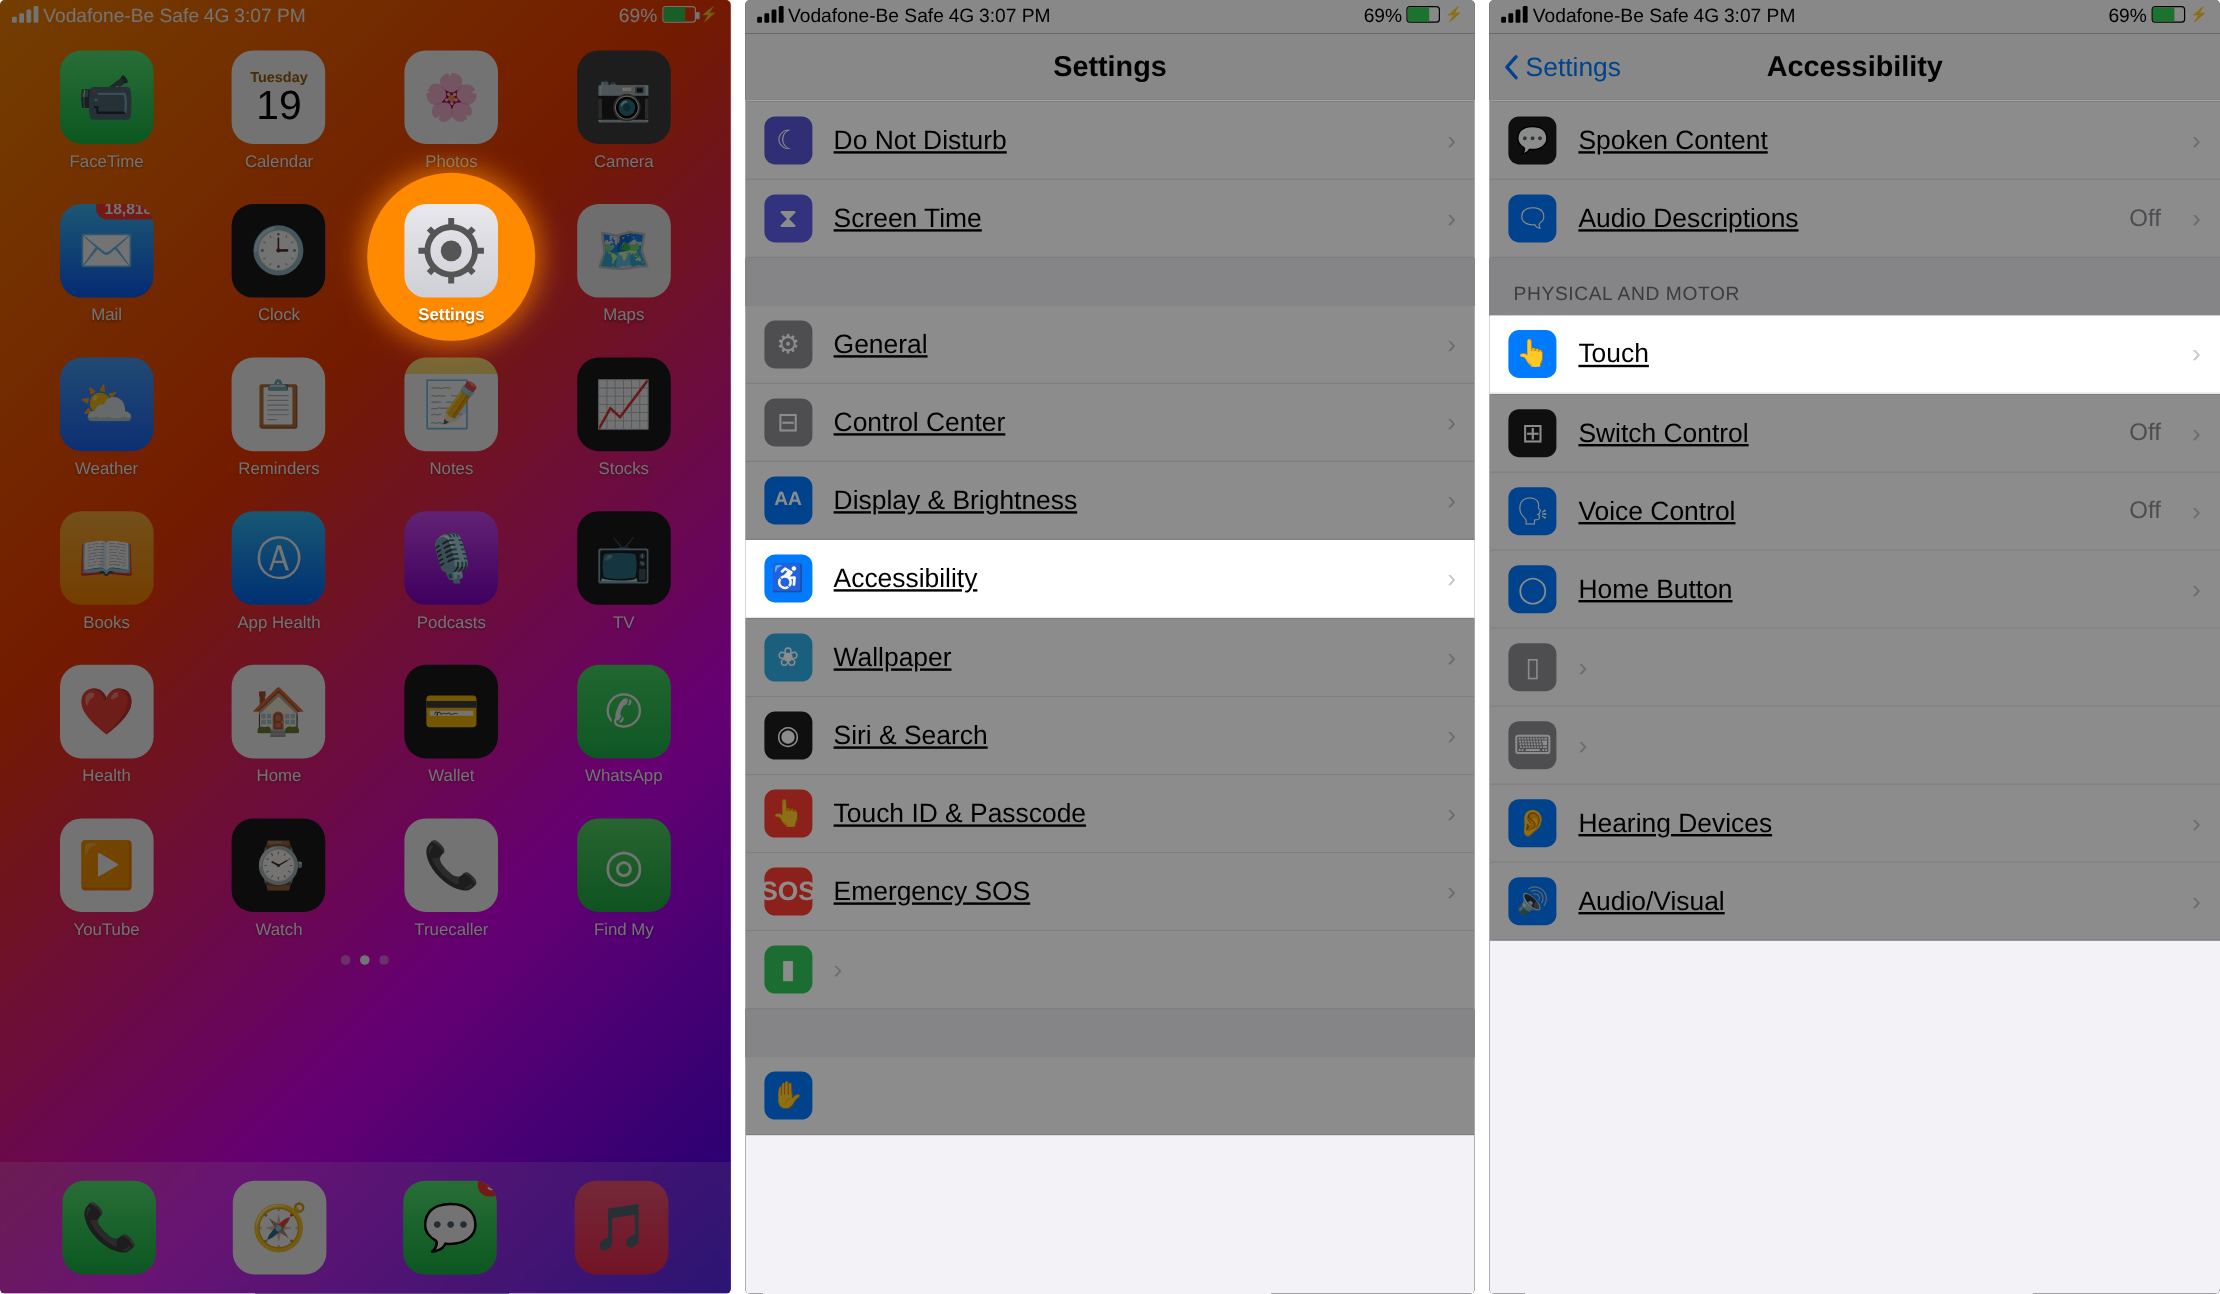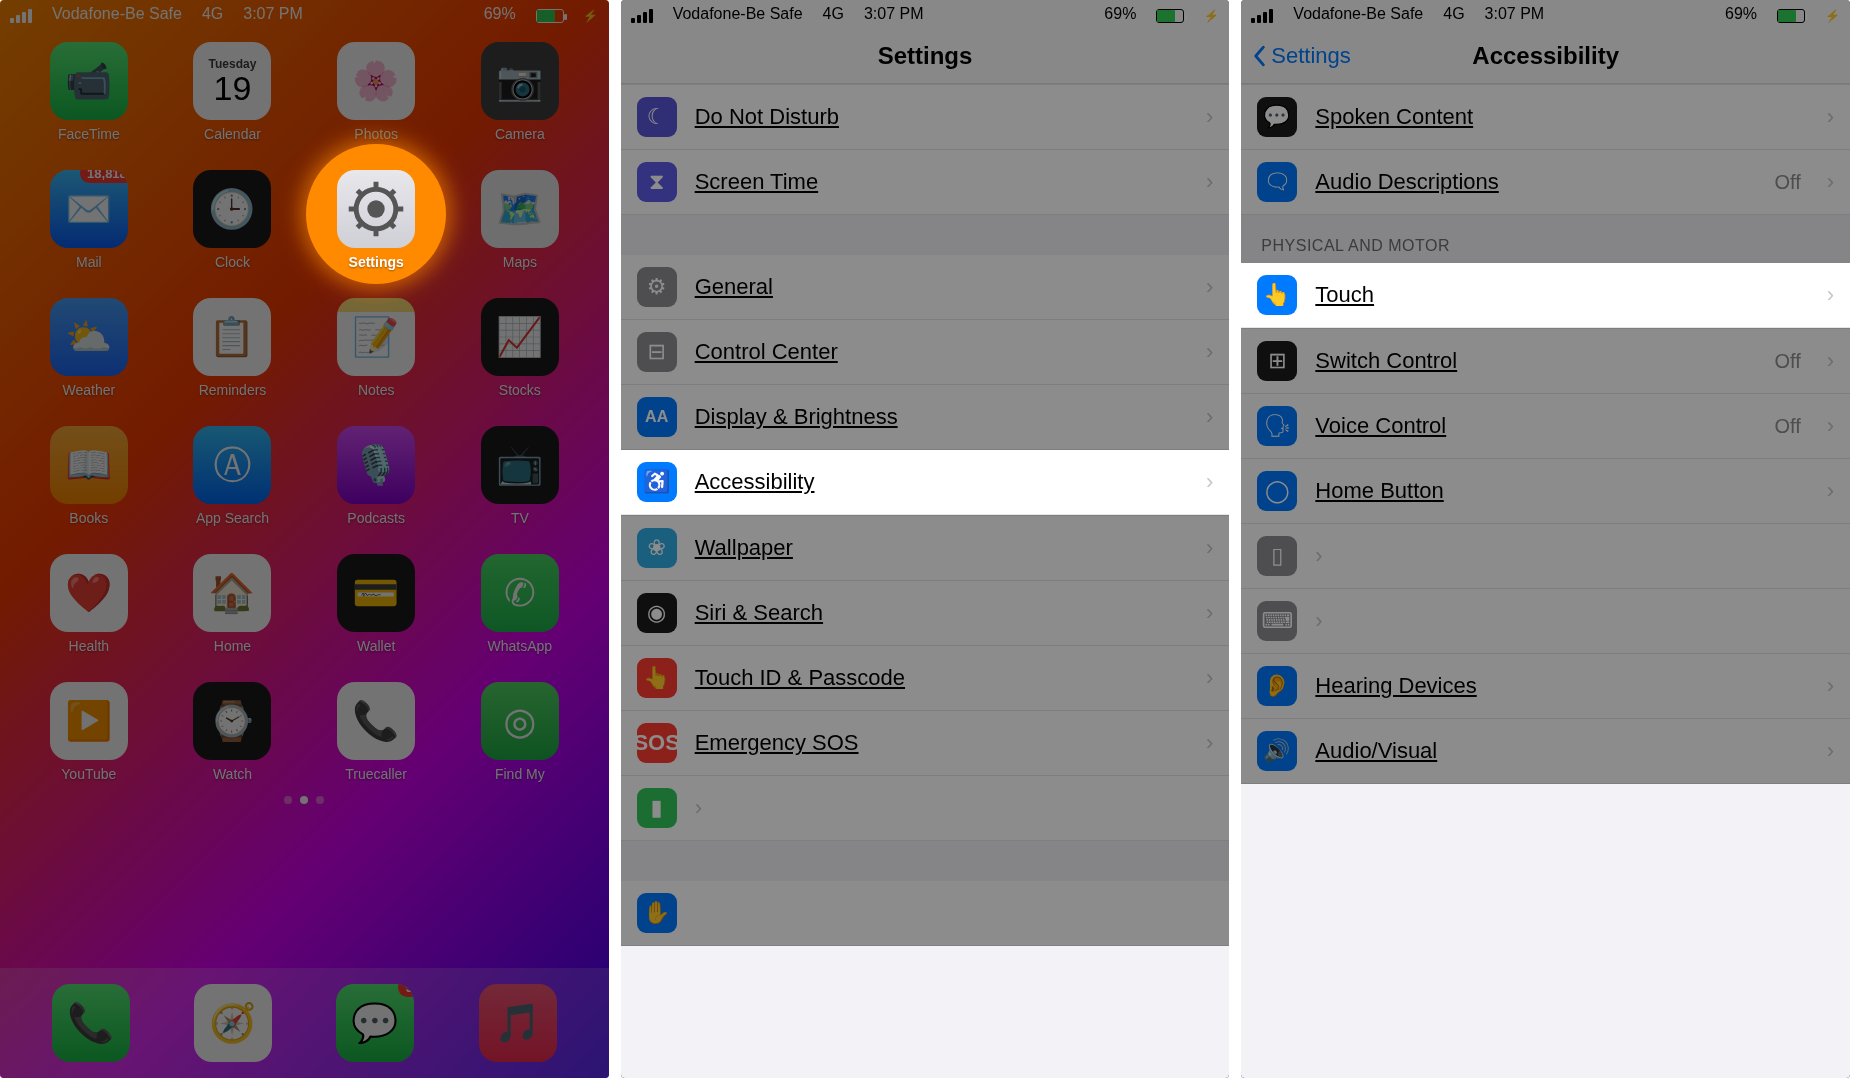--- a/index.html
+++ b/index.html
@@ -2,21 +2,21 @@
 <html><head>
 <meta charset="utf-8">
 <style>
   * { box-sizing: border-box; margin: 0; padding: 0; font-family: -apple-system, "Helvetica Neue", Helvetica, Arial, sans-serif; }
   body { background: #fff; width: 1850px; height: 1078px; overflow: hidden; }
   .screens { display: flex; gap: 12px; width: 100%; height: 100%; padding: 0; }
   .screen { flex: 1; min-width: 0; height: 100%; position: relative; overflow: hidden; background:#000; border-radius: 4px;}
 
   
   .status { height: 28px; display:flex; align-items:center; justify-content:space-between; padding:0 10px; color:#fff; font-size:16px; font-weight:500;}
-  .status .left, .status .right { display:flex; align-items:flex-end; gap:20px;}
+  .status .left, .status .right { display:flex; align-items:flex-start; gap:4px;}
   .signal { display:flex; align-items:flex-end; gap:2px;}
   .signal span { width:4px; background:#fff; border-radius:1px;}
   .signal span:nth-child(1){height:5px;} .signal span:nth-child(2){height:8px;} .signal span:nth-child(3){height:11px;} .signal span:nth-child(4){height:14px;}
   .battery { position:relative; width:28px; height:14px; border:1.5px solid #fff; border-radius:3px; display:flex; align-items:center;}
   .battery::after { content:""; position:absolute; right:-4px; top:4px; width:2.5px; height:6px; background:#fff; border-radius:1px;}
   .battery-fill { height:100%; width:69%; background:#33d157; border-radius:1px;}
   .charge { font-size:12px;}
 
   
   .dim::after{ content:""; position:absolute; inset:0; background:rgba(0,0,0,0.55); pointer-events:none;}
@@ -65,21 +65,21 @@
   .hl::after{ content:none !important;}
 
   
   .bg-purple{background:#5856d6;} .bg-indigo{background:#5e5ce6;} .bg-gray{background:#8e8e93;} .bg-bluedark{background:#007aff;} .bg-cyan{background:#32ade6;} .bg-red{background:#ff3b30;} .bg-green{background:#34c759;}
   .bg-black{background:#1c1c1e;}
   .sos{background:#ff3b30;font-size:13px;font-weight:700;}
 
   
   .ic-facetime{background:linear-gradient(#5af27a,#1bc24a);} 
   .ic-calendar{background:#fff;color:#000;flex-direction:column;}
-  .ic-calendar .dow{color:#404040;font-size:12px;font-weight:600;}
+  .ic-calendar .dow{color:#a16207;font-size:12px;font-weight:600;}
   .ic-calendar .dnum{color:#000;font-size:34px;font-weight:400;line-height:1;}
   .ic-photos{background:#fff;}
   .ic-camera{background:#404044;}
   .ic-mail{background:linear-gradient(#3fc1ff,#0a60ff);}
   .ic-clock{background:#1c1c1e;}
   .ic-maps{background:#f3f3f3;}
   .ic-weather{background:linear-gradient(#4aa3ff,#1e6bff);}
   .ic-reminders{background:#fff;}
   .ic-notes{background:linear-gradient(#ffe27a 14px,#fff 14px);}
   .ic-stocks{background:#1c1c1e;}
@@ -201,21 +201,21 @@
           <div class="icon ic-stocks">📈</div>
           <div class="app-label">Stocks</div>
         </div>
 
       <div class="app">
           <div class="icon ic-books">📖</div>
           <div class="app-label">Books</div>
         </div>
       <div class="app">
           <div class="icon ic-appstore">Ⓐ</div>
-          <div class="app-label">App Search</div>
+          <div class="app-label">App Health</div>
         </div>
       <div class="app">
           <div class="icon ic-podcasts">🎙️</div>
           <div class="app-label">Podcasts</div>
         </div>
       <div class="app">
           <div class="icon ic-tv">📺</div>
           <div class="app-label">TV</div>
         </div>
 

